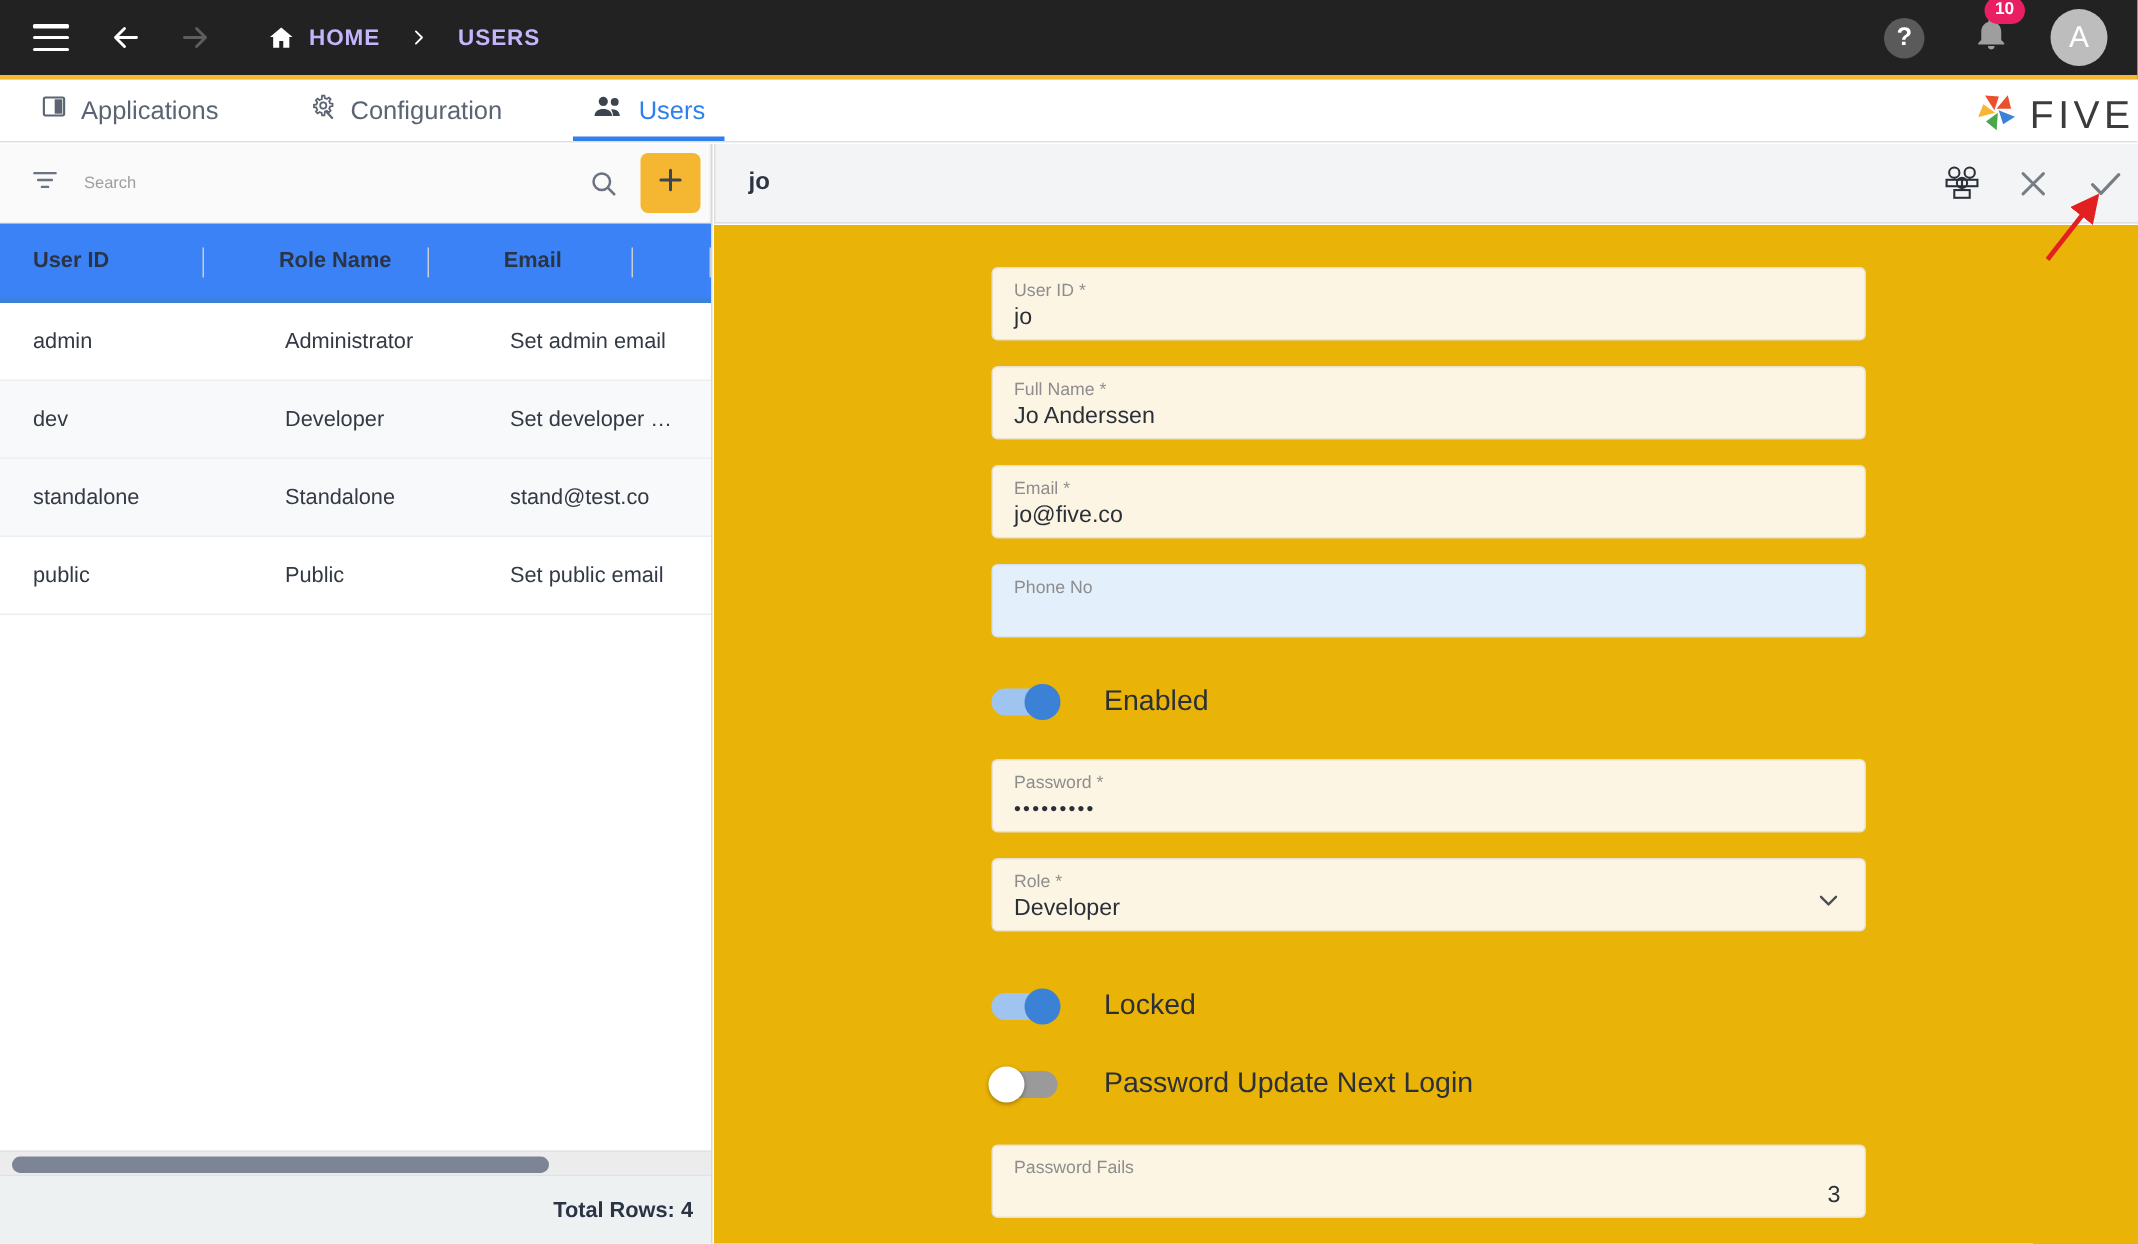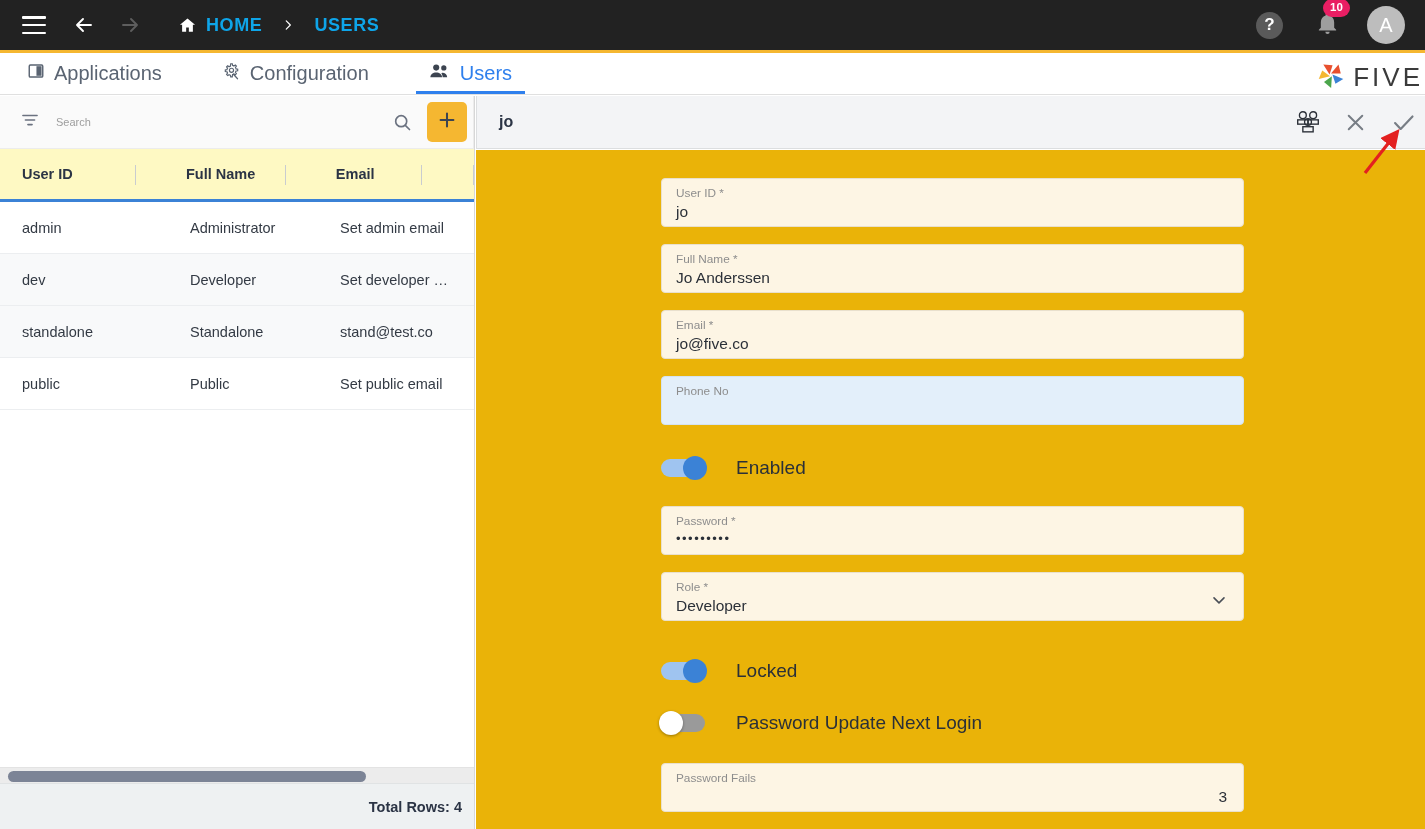--- a/index.html
+++ b/index.html
@@ -24,21 +24,21 @@
   }
   .hamburger { width: 24px; height: 18px; margin-left: 22px; display:flex; flex-direction:column; justify-content:space-between; cursor:pointer;}
   .hamburger span { display:block; height:2.5px; background:#ffffff; border-radius:1px; }
 
   .arrow-back { margin-left: 26px; cursor: pointer; }
   .arrow-fwd  { margin-left: 22px; cursor: pointer; }
 
   .breadcrumb { display: flex; align-items: center; margin-left: 36px; }
   .home-icon { margin-right: 9px; display:flex; align-items:center; }
   .bc-text {
-    color: #0ea5e9; font-size: 18px; font-weight: bold;
+    color: #c4b5fd; font-size: 15px; font-weight: bold;
     letter-spacing: 0.6px; cursor: pointer;
   }
   .bc-sep { margin: 0 19px; display:flex; align-items:center; }
 
   .tb-right { margin-left: auto; display: flex; align-items: center; padding-right: 20px; }
   .help-btn {
     width: 27px; height: 27px; border-radius: 50%;
     background: #5a5a5a; color: #ffffff;
     display: flex; align-items: center; justify-content: center;
     font-size: 17px; font-weight: bold; cursor: pointer;
@@ -62,21 +62,21 @@
   .tabbar {
     position: absolute; top: 53px; left: 0;
     width: 1425px; height: 42px;
     background: #ffffff;
     display: flex; align-items: flex-end;
     border-bottom: 1px solid #e0e0e0;
   }
   .tab {
     display: flex; align-items: center; gap: 9px;
     height: 41px; padding: 0 13px; cursor: pointer;
-    font-size: 20px; color: #5a6472; position: relative;
+    font-size: 17px; color: #5a6472; position: relative;
   }
   .tab:first-child { margin-left: 14px; }
   .tab + .tab { margin-left: 34px; }
   .tab.active { color: #2F80ED; }
   .tab.active::after {
     content: ""; position: absolute; bottom: 0; left: 0; right: 0;
     height: 3px; background: #2F80ED;
   }
   .five-logo {
     margin-left: auto; display: flex; align-items: center;
@@ -108,21 +108,21 @@
   .search-input::placeholder { color: #9e9e9e; }
   .search-icon-btn { cursor: pointer; padding: 0 10px; display:flex; }
   .plus-btn {
     width: 40px; height: 40px; border-radius: 5px;
     background: #F5B731; display: flex; align-items: center; justify-content: center;
     cursor: pointer; margin-left: 4px;
   }
 
   
   .thead {
-    height: 53px; background: #fef9c3;
+    height: 53px; background: #3b82f6;
     display: flex; align-items: center;
     border-bottom: 3px solid #3b82d6;
     position: relative;
     gap: 28px;
   }
   .th {
     font-size: 14.5px; font-weight: bold; color: #2b3445;
     padding-left: 22px; position: relative; height: 100%;
     display: flex; align-items: center; cursor: pointer;
   }
@@ -361,21 +361,21 @@
       <span>
         <svg width="22" height="22" viewBox="0 0 24 24">
             <path d="M12 5v14M5 12h14" stroke="#3c4450" stroke-width="2.2" stroke-linecap="round"></path>
           </svg>
       </span>
     </div>
   </div>
 
   <div class="thead">
     <div class="th col-0">User ID</div>
-    <div class="th col-1">Full Name</div>
+    <div class="th col-1">Role Name</div>
     <div class="th col-2">Email</div>
     <div class="th col-3"></div>
   </div>
 
   <div>
     <div class="trow odd">
       <div class="td col-0">admin</div>
       <div class="td col-1">Administrator</div>
       <div class="td col-2">Set admin email</div>
     </div>

